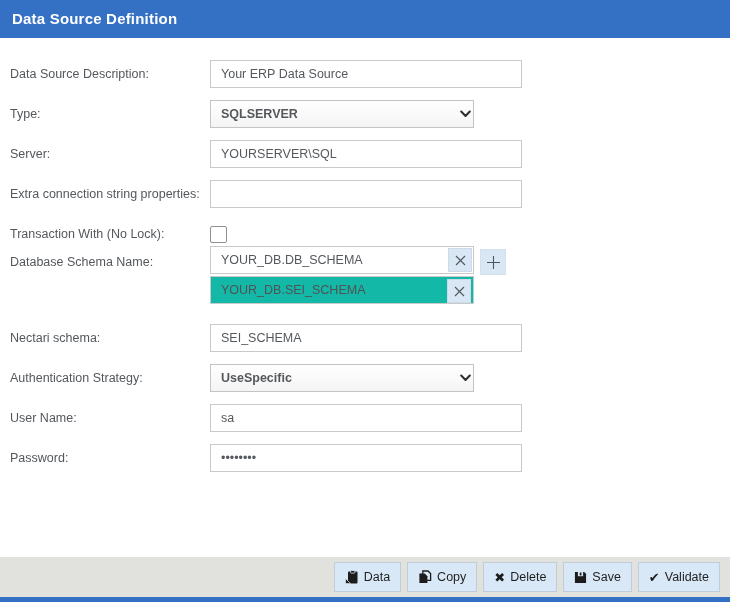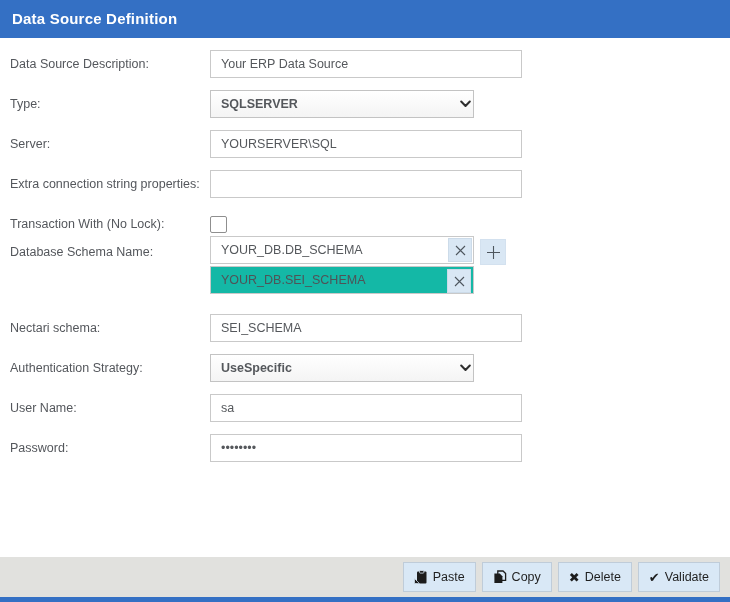--- a/index.html
+++ b/index.html
@@ -9,21 +9,21 @@
     -webkit-font-smoothing:antialiased;
   }
   .panel{width:730px;height:602px;display:flex;flex-direction:column;}
   .panel-header{
     height:38px;flex:0 0 38px;background:#3470c4;color:#fff;
     font-weight:bold;font-size:15px;line-height:38px;padding-left:12px;
     letter-spacing:.2px;box-sizing:border-box;
   }
   .form{flex:1 1 auto;position:relative;}
   .row{display:flex;align-items:center;margin-left:10px;margin-top:12px;height:28px;}
-  .row.first{margin-top:12px;}
+  .row.first{margin-top:22px;}
   .row.tight{margin-top:0;}
   .row.after-schema{margin-top:20px;}
   .lbl{width:200px;flex:0 0 200px;font-size:12.5px;color:#54575c;}
   .txt{
     width:312px;height:28px;box-sizing:border-box;border:1px solid #c9c9c9;
     padding:0 10px;font-size:12.5px;color:#55585c;background:#fff;outline:none;
     font-family:inherit;
   }
   .select{
     width:264px;height:28px;box-sizing:border-box;border:1px solid #c3c3c3;
@@ -178,38 +178,48 @@
   <div class="toolbar">
 
     <button class="tb">
       <span class="ic">
         <svg width="14" height="14" viewBox="0 0 14 14">
           <rect x="3" y="1.6" width="9.5" height="11.8" rx="1" fill="#1c1c1c"></rect>
           <rect x="5.6" y="0.5" width="4.2" height="2.6" rx="0.6" fill="#1c1c1c" stroke="#d9e8f6" stroke-width="0.8"></rect>
           <path d="M0.5 13.5 L5.5 13.5 L0.5 8.5 Z" fill="#1c1c1c" stroke="#d9e8f6" stroke-width="0.7"></path>
         </svg>
       </span>
-      <span>Paste</span>
+      <span>Data</span>
     </button>
 
     <button class="tb">
       <span class="ic">
         <svg width="14" height="14" viewBox="0 0 14 14">
           <path d="M4.8 1 H10 L12.6 3.6 V10.4 H4.8 Z" fill="none" stroke="#1c1c1c" stroke-width="1.3"></path>
           <path d="M1.4 3.6 H6.8 L9.4 6.2 V13 H1.4 Z" fill="#1c1c1c"></path>
         </svg>
       </span>
       <span>Copy</span>
     </button>
 
     <button class="tb">
       <span class="glyph">✖</span>
       <span>Delete</span>
     </button>
 
+    <button class="tb">
+      <span class="ic">
+        <svg width="13" height="13" viewBox="0 0 14 14">
+          <path d="M1 1 H11 L13 3 V13 H1 Z" fill="#1c1c1c"></path>
+          <rect x="4.2" y="1" width="5.6" height="4.6" fill="#d9e8f6"></rect>
+          <rect x="6.2" y="1.6" width="1.8" height="3.2" fill="#1c1c1c"></rect>
+        </svg>
+      </span>
+      <span>Save</span>
+    </button>
 
     <button class="tb">
       <span class="glyph">✔</span>
       <span>Validate</span>
     </button>
 
   </div>
 
   <div class="footer-bar"></div>
 

